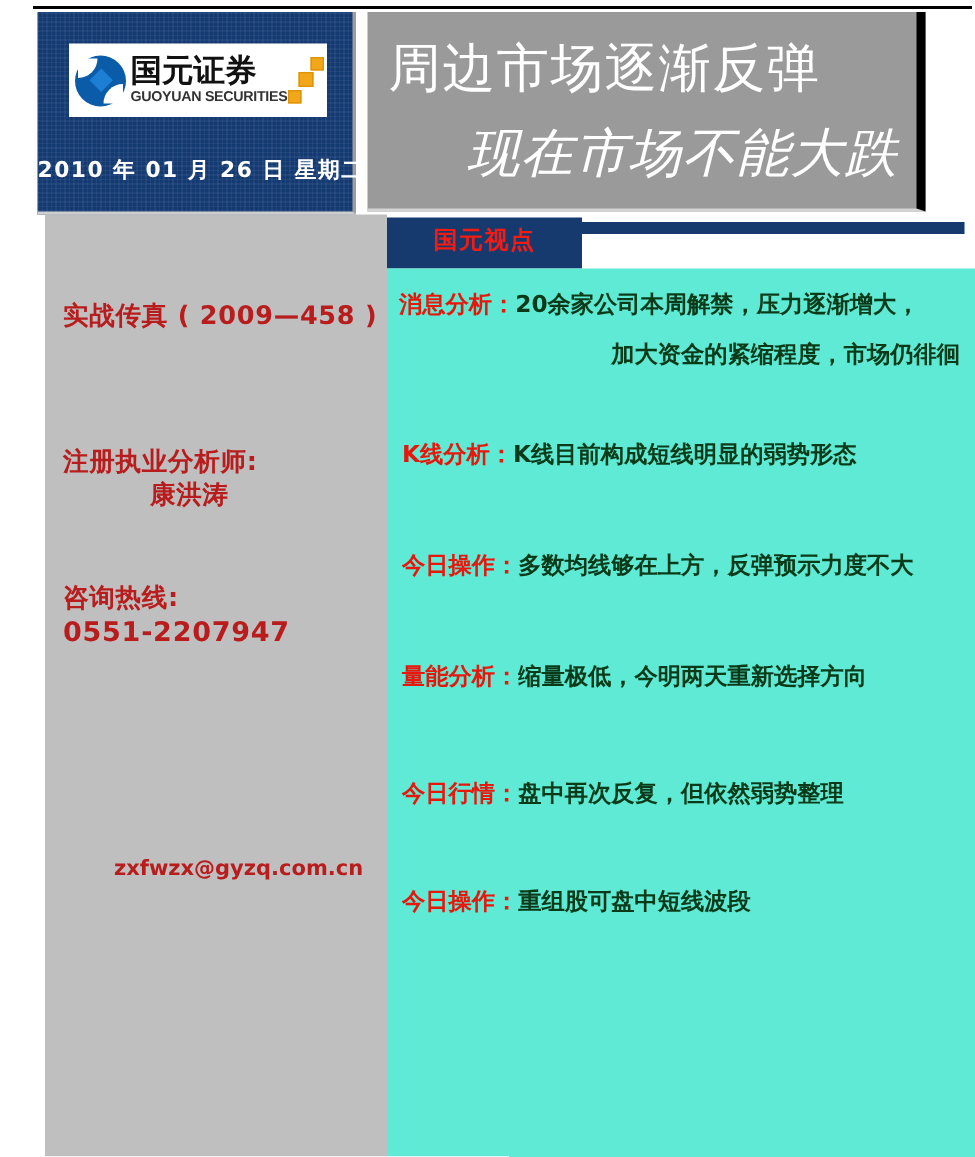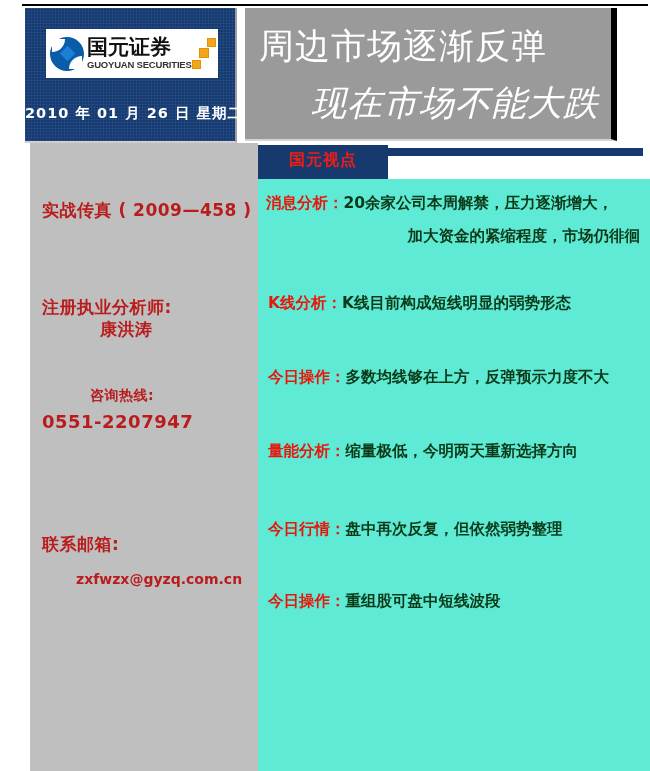--- a/index.html
+++ b/index.html
@@ -180,21 +180,21 @@
     left: 0;
     width: 100%;
     color: #b91c1c;
     font-family: "DejaVu Sans", "Liberation Sans", sans-serif;
     font-weight: bold;
     white-space: nowrap;
   }
   .sb-title   { top: 56px;  left: 12px; font-size: 17px; letter-spacing: 0.5px; }
   .sb-label1  { top: 141px; left: 12px; font-size: 17px; letter-spacing: 0.5px; margin-top: 12px; }
   .sb-name    { top: 175px; left: 36px; font-size: 17px; letter-spacing: 0.5px; margin-left: 34px; }
-  .sb-label2  { top: 244px; left: 12px; font-size: 14px; letter-spacing: 0.5px; margin-left: 48px; }
+  .sb-label2  { top: 244px; left: 12px; font-size: 17px; letter-spacing: 0.5px; }
   .sb-phone   { top: 268px; left: 12px; font-size: 18px; letter-spacing: 0.5px; }
   .sb-label3  { top: 390px; left: 12px; font-size: 17px; letter-spacing: 0.5px; }
   .sb-email   { top: 428px; left: 12px; font-size: 14px; font-weight: bold; letter-spacing: 0px; margin-left: 34px; }
 
   
   .navy-rule {
     position: absolute;
     left: 258px;
     top: 148px;
     width: 385px;
@@ -295,21 +295,20 @@
   <div class="headline-line l1">周边市场逐渐反弹</div>
   <div class="headline-line l2">现在市场不能大跌</div>
 </div>
 
 <div class="sidebar">
   <div class="sb-item sb-title">实战传真 ( 2009—458 )</div>
   <div class="sb-item sb-label1">注册执业分析师:</div>
   <div class="sb-item sb-name">康洪涛</div>
   <div class="sb-item sb-label2">咨询热线:</div>
   <div class="sb-item sb-phone">0551-2207947</div>
-  <div class="sb-item sb-label3">联系邮箱:</div>
   <div class="sb-item sb-email">zxfwzx@gyzq.com.cn</div>
 </div>
 
 <div class="navy-rule"></div>
 <div class="viewpoint-tab">
   <span>国元视点</span>
 </div>
 
 <div class="content">
 

